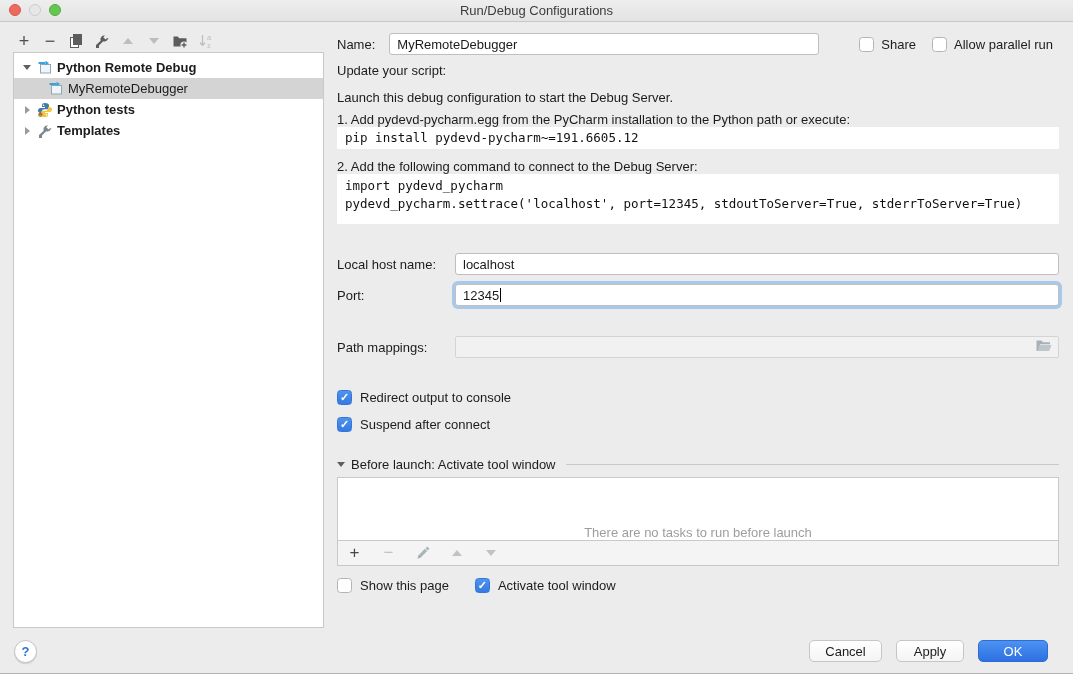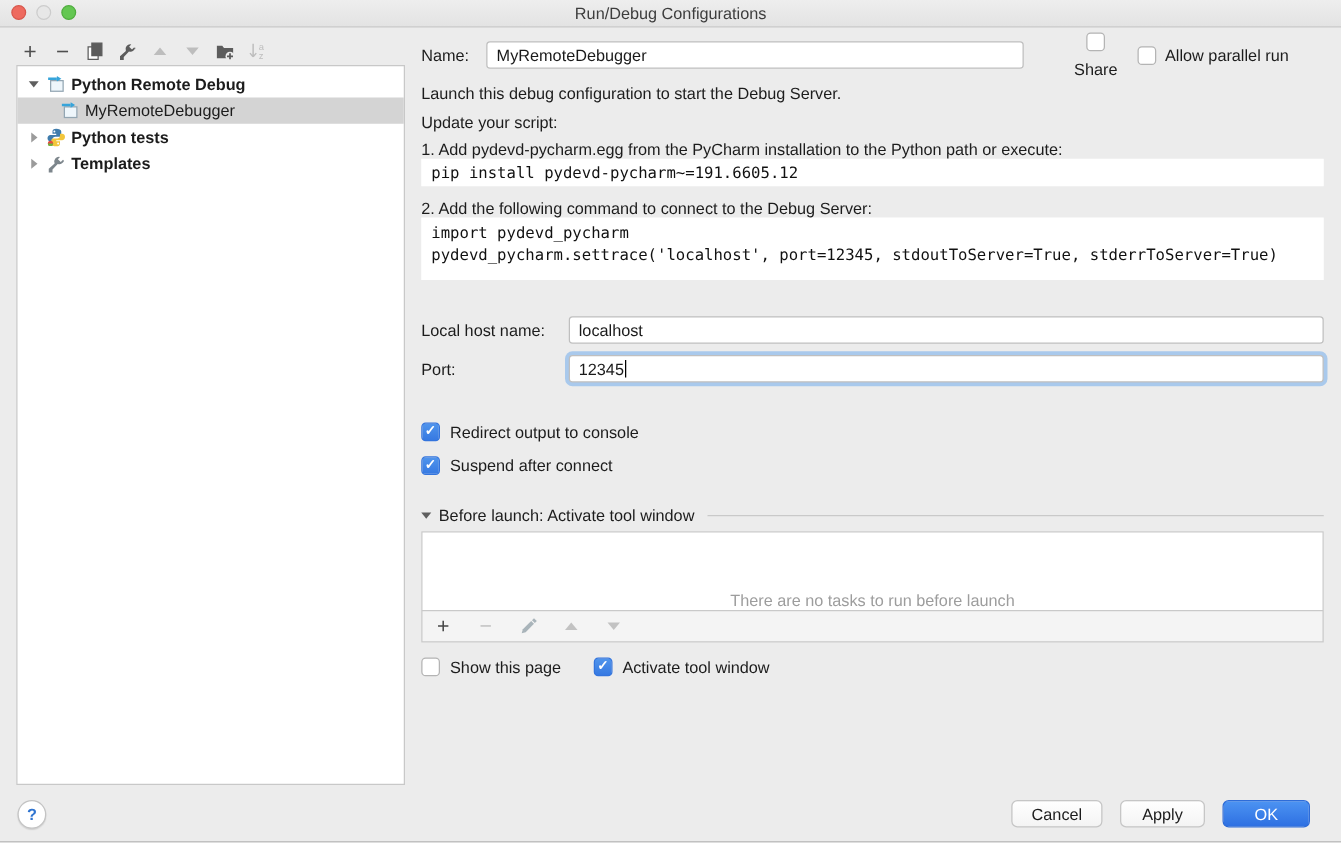--- a/index.html
+++ b/index.html
@@ -56,21 +56,21 @@
   .main { position:absolute; left:337px; top:30px; width:722px; }
   .name-row { display:flex; align-items:center; margin-top:3px; height:22px; }
   .name-row .nlabel { margin-right:14px; }
   input.text-field {
     height:22px; border:1px solid #bfbfbf; border-radius:3px; background:#fff;
     font-family:"Liberation Sans", sans-serif; font-size:13px; color:#1a1a1a;
     padding:0 7px; outline:none;
   }
   .name-input { width:430px; }
   .cb-group { display:flex; align-items:center; gap:7px; }
-  .cb-share { margin-left:40px;flex-direction:column; } .cb-allow { margin-left:16px; }
+  .cb-share { margin-left:40px; } .cb-allow { margin-left:16px; }
   .cb { width:15px; height:15px; border:1px solid #b4b4b4; border-radius:3.5px; background:#fff;
         display:inline-flex; align-items:center; justify-content:center; flex:none; }
   .cb.checked { background:linear-gradient(#4f94ec,#3679e2); border-color:#3374dd; }
   .cb .check { color:#fff; font-size:11px; font-weight:bold; line-height:1; }
 
   .para { line-height:15px; }
   .p1 { margin-top:12px; } .p2 { margin-top:8px; } .p3 { margin-top:7px; } .p4 { margin-top:10px; }
   .codeblock {
     background:#ffffff; font-family:"DejaVu Sans Mono","Liberation Mono",monospace;
     font-size:12.5px; color:#111; line-height:18px; padding:2px 8px; width:100%;
@@ -242,22 +242,22 @@
       <span class="cb-group cb-share">
         <span class="cb"></span>
         <span>Share</span>
       </span>
       <span class="cb-group cb-allow">
         <span class="cb"></span>
         <span>Allow parallel run</span>
       </span>
     </div>
 
+    <div class="para p2">Update your script:</div>
     <div class="para p1">Launch this debug configuration to start the Debug Server.</div>
-    <div class="para p2">Update your script:</div>
     <div class="para p3">1. Add pydevd-pycharm.egg from the PyCharm installation to the Python path or execute:</div>
     <div class="codeblock code1">pip install pydevd-pycharm~=191.6605.12</div>
     <div class="para p4">2. Add the following command to connect to the Debug Server:</div>
     <div class="codeblock code2">
       <div>import pydevd_pycharm</div>
       <div>pydevd_pycharm.settrace('localhost', port=12345, stdoutToServer=True, stderrToServer=True)</div>
     </div>
 
     <div class="field-row host-row">
       <span class="field-label">Local host name:</span>
@@ -265,20 +265,31 @@
     </div>
 
     <div class="field-row port-row">
       <span class="field-label">Port:</span>
       <span class="port-wrap">
         <input class="text-field port-input" type="text" value="12345" style="">
         <span class="caret"></span>
       </span>
     </div>
 
+    <div class="field-row path-row">
+      <span class="field-label">Path mappings:</span>
+      <span class="path-field">
+        <span>
+          <svg width="18" height="14" viewBox="0 0 18 14">
+              <path d="M1.5 1.5h5l1.4 1.8H15v2H5.2L3.2 12H1.5z" fill="#a7b2b8"></path>
+              <path d="M4.6 6h12l-2.4 6H2.6z" fill="#bcc6cb"></path>
+            </svg>
+        </span>
+      </span>
+    </div>
 
     <div class="check-row redirect-row">
       <span class="cb checked">
           <span class="check">✓</span>
         </span>
       <span>Redirect output to console</span>
     </div>
     <div class="check-row suspend-row">
       <span class="cb checked">
           <span class="check">✓</span>

